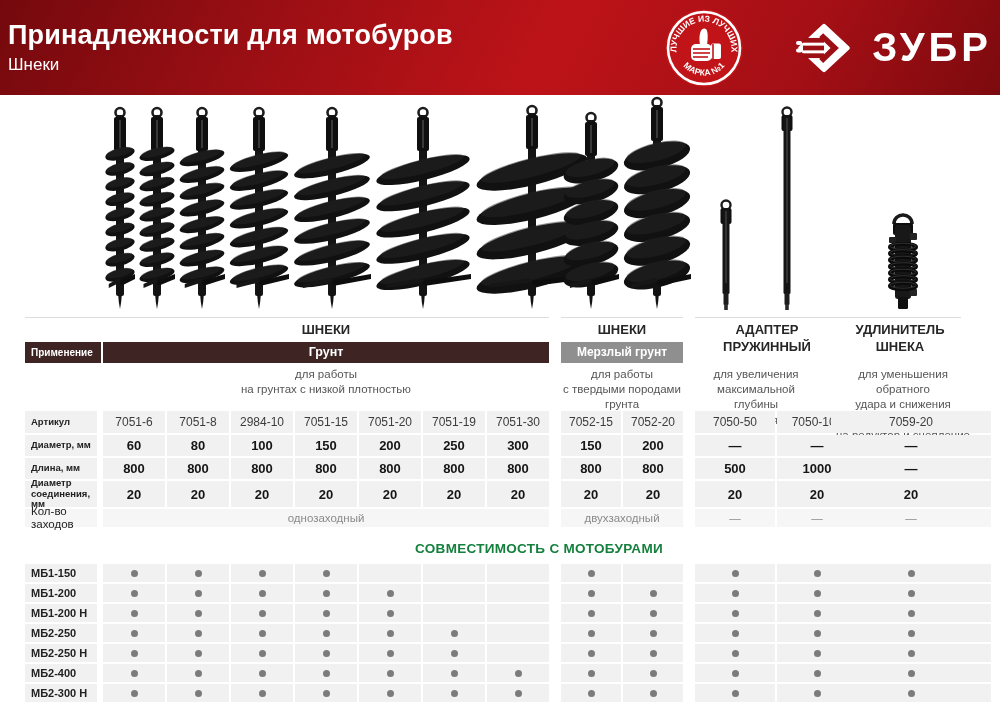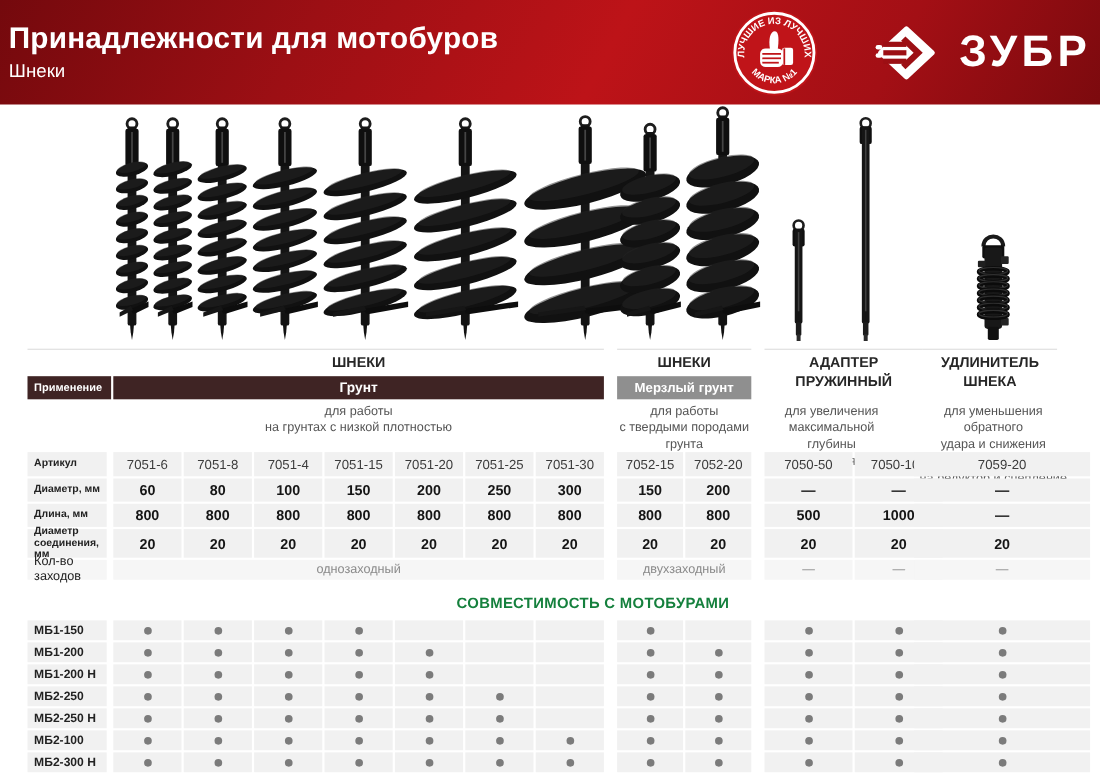--- a/index.html
+++ b/index.html
@@ -452,24 +452,24 @@
   <div class="dgroup dg4">для уменьшения обратного
 удара и снижения нагрузки
 на редуктор и сцепление</div>
 </div>
 
 <div class="trow h22">
   <div class="cell lab">Артикул</div>
   <div class="cgroup g1">
       <div class="cell">7051-6</div>
       <div class="cell">7051-8</div>
-      <div class="cell">7051-4</div>
+      <div class="cell">2984-10</div>
       <div class="cell">7051-15</div>
       <div class="cell">7051-20</div>
-      <div class="cell">7051-25</div>
+      <div class="cell">7051-19</div>
       <div class="cell">7051-30</div>
     </div>
   <div class="cgroup g2">
       <div class="cell">7052-15</div>
       <div class="cell">7052-20</div>
     </div>
   <div class="cgroup g3">
       <div class="cell">7050-50</div>
       <div class="cell">7050-100</div>
     </div>
@@ -771,21 +771,21 @@
           <span class="dot"></span>
         </div>
       </div>
       <div class="cgroup g4">
         <div class="cell">
           <span class="dot"></span>
         </div>
       </div>
     </div>
     <div class="trow h18 compat-row">
-      <div class="cell lab">МБ2-100</div>
+      <div class="cell lab">МБ2-400</div>
       <div class="cgroup g1">
         <div class="cell">
           <span class="dot"></span>
         </div>
         <div class="cell">
           <span class="dot"></span>
         </div>
         <div class="cell">
           <span class="dot"></span>
         </div>

